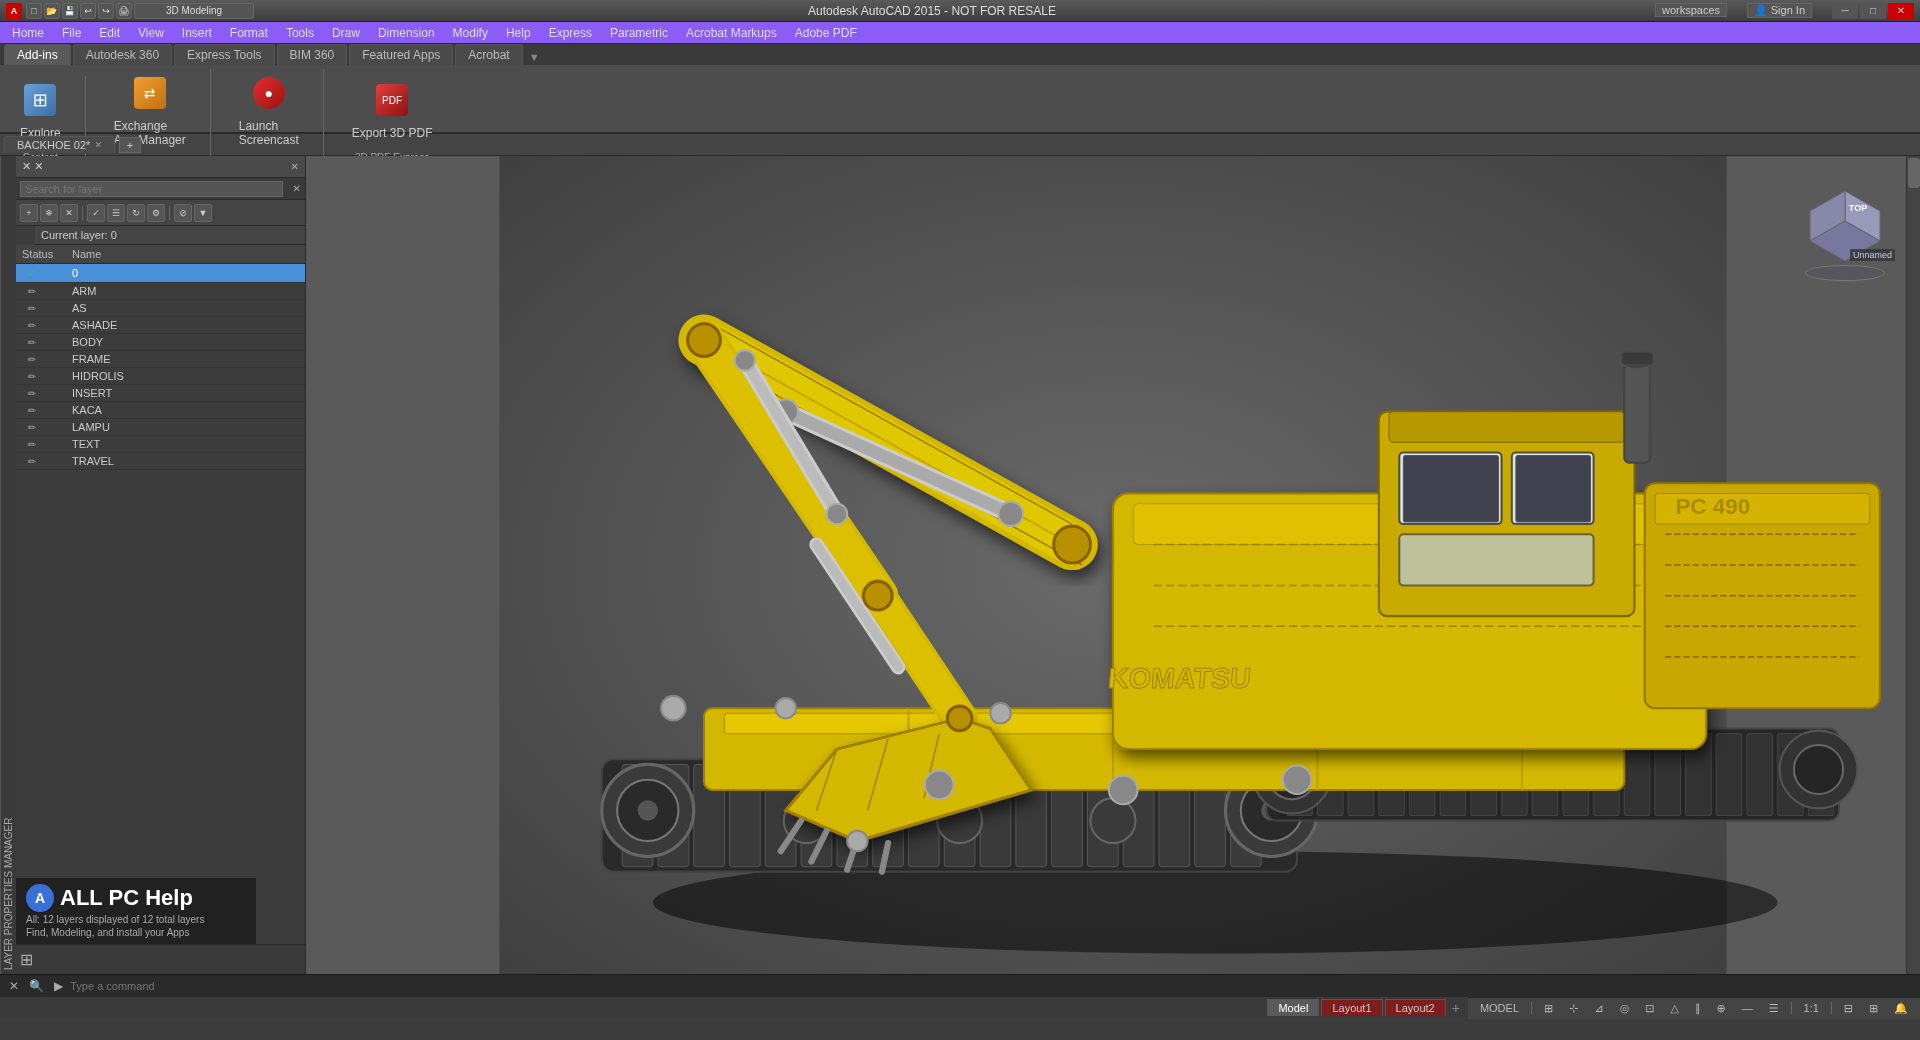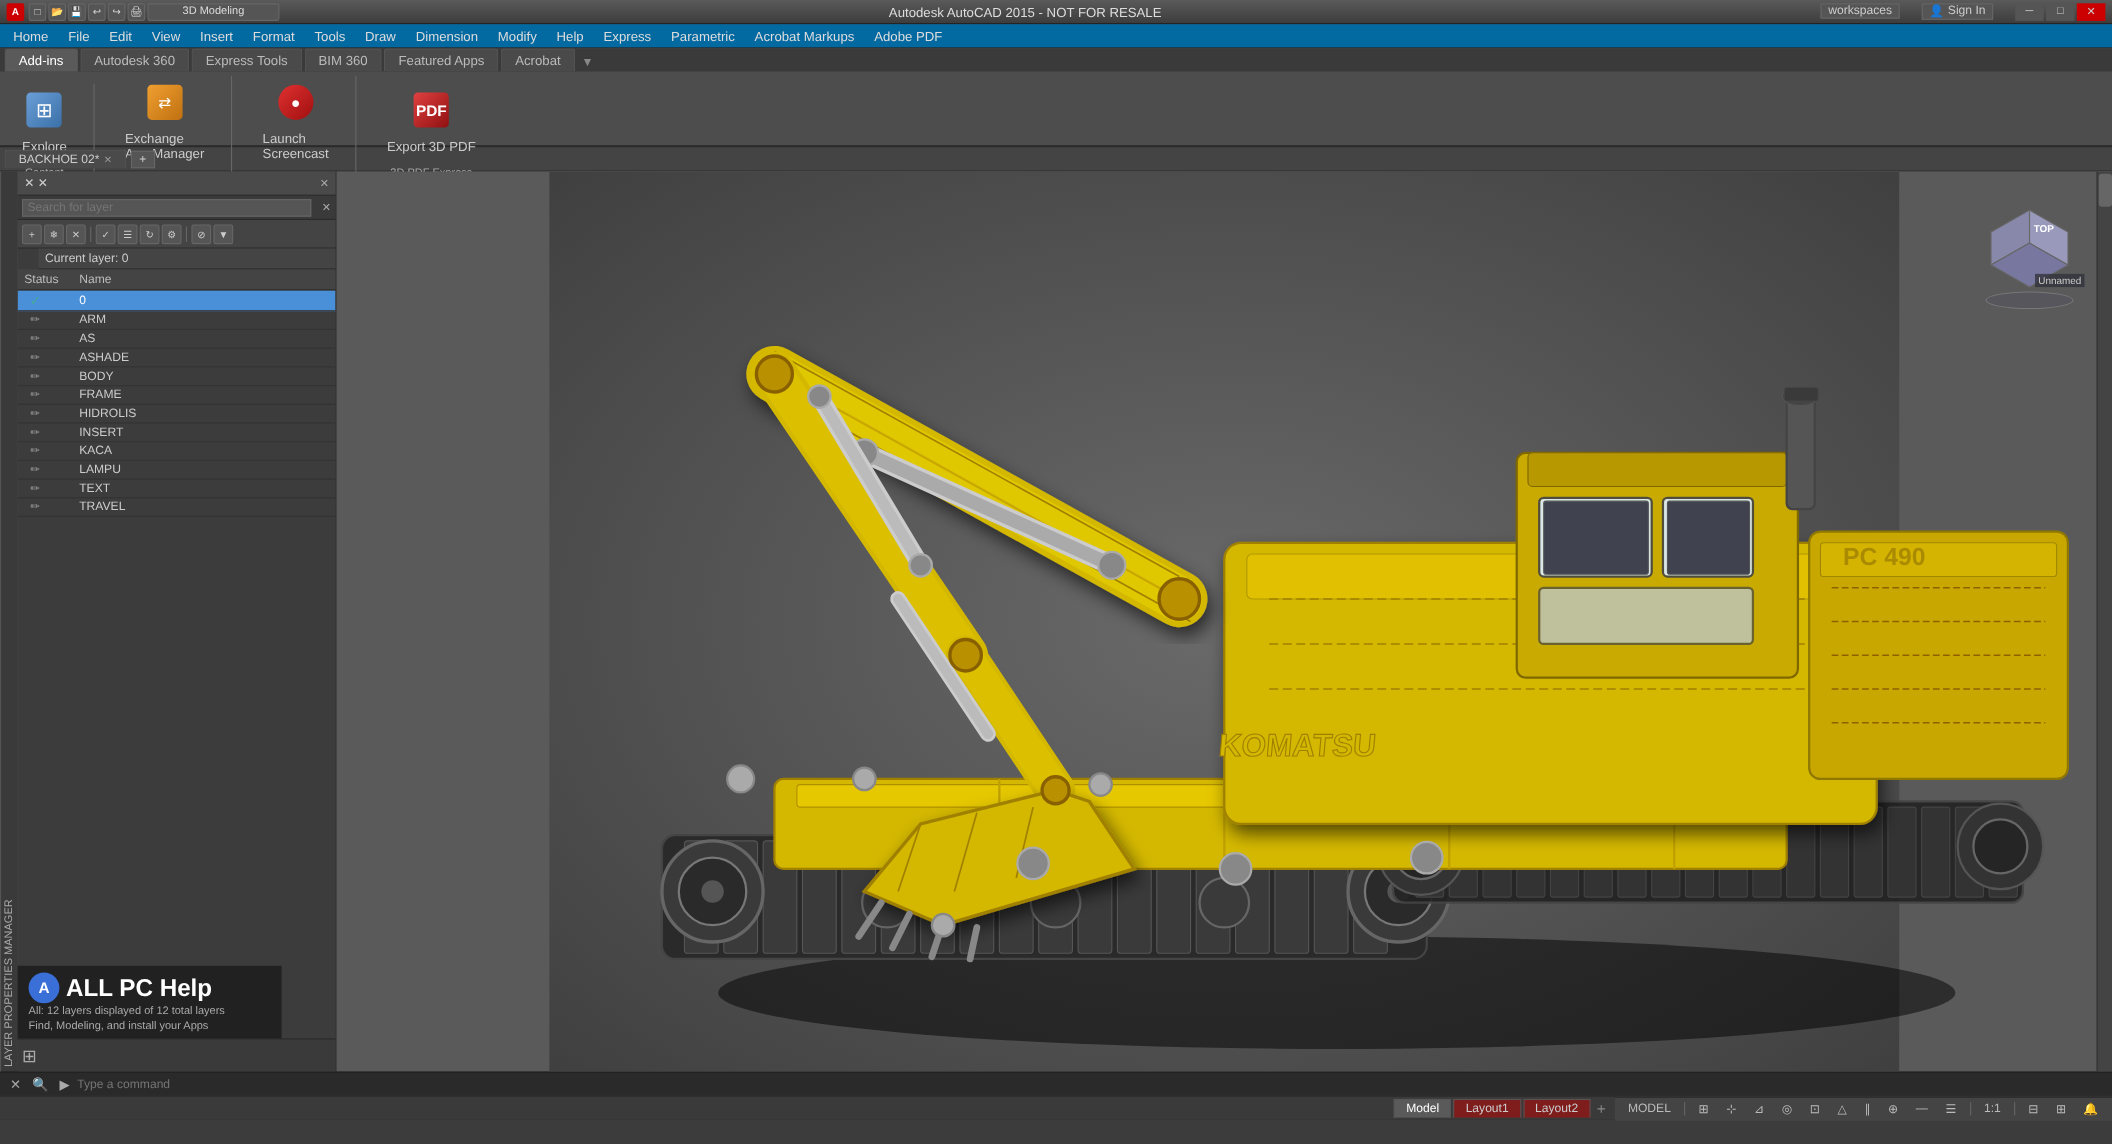--- a/index.html
+++ b/index.html
@@ -20,21 +20,21 @@
     #titlebar .qs-tools { display: flex; gap: 2px; align-items: center; }
     #titlebar .qs-btn { width: 16px; height: 16px; background: #555; border: 1px solid #666; border-radius: 2px; font-size: 9px; display: flex; align-items: center; justify-content: center; cursor: pointer; color: #ddd; }
     #titlebar .title { flex: 1; text-align: center; font-size: 12px; color: #ddd; }
     #titlebar .win-controls { display: flex; gap: 2px; }
     #titlebar .win-btn { width: 26px; height: 16px; background: #555; border: none; color: #ccc; font-size: 10px; cursor: pointer; display: flex; align-items: center; justify-content: center; }
     #titlebar .win-btn.close { background: #c00; }
 
     
     #menubar {
       height: 22px;
-      background: #0369a1;
+      background: #8b5cf6;
       display: flex;
       align-items: center;
       padding: 0 4px;
       border-bottom: 1px solid #2a2a2a;
       gap: 2px;
     }
     #menubar .menu-item {
       padding: 2px 8px;
       font-size: 12px;
       color: #ddd;
@@ -439,21 +439,21 @@
         <div class="ribbon-btn .icon">
           <div class="icon-launch">●</div>
         </div>
         <div class="ribbon-btn .label">Launch<br>Screencast</div>
       </div>
       <div class="ribbon-group-label">Screencast Plugin</div>
     </div>
     <div class="ribbon-group">
       <div class="ribbon-btn">
         <div class="ribbon-btn .icon">
-          <div class="icon-export" style="font-size:14px;font-weight:bold;">PDF</div>
+          <div class="icon-export" style="font-size:10px;font-weight:normal;">PDF</div>
         </div>
         <div class="ribbon-btn .label">Export 3D PDF</div>
       </div>
       <div class="ribbon-group-label">3D PDF Express</div>
     </div>
   </div>
 </div>
 
 <div id="toolbar-row">
   <div class="drawing-tab">

